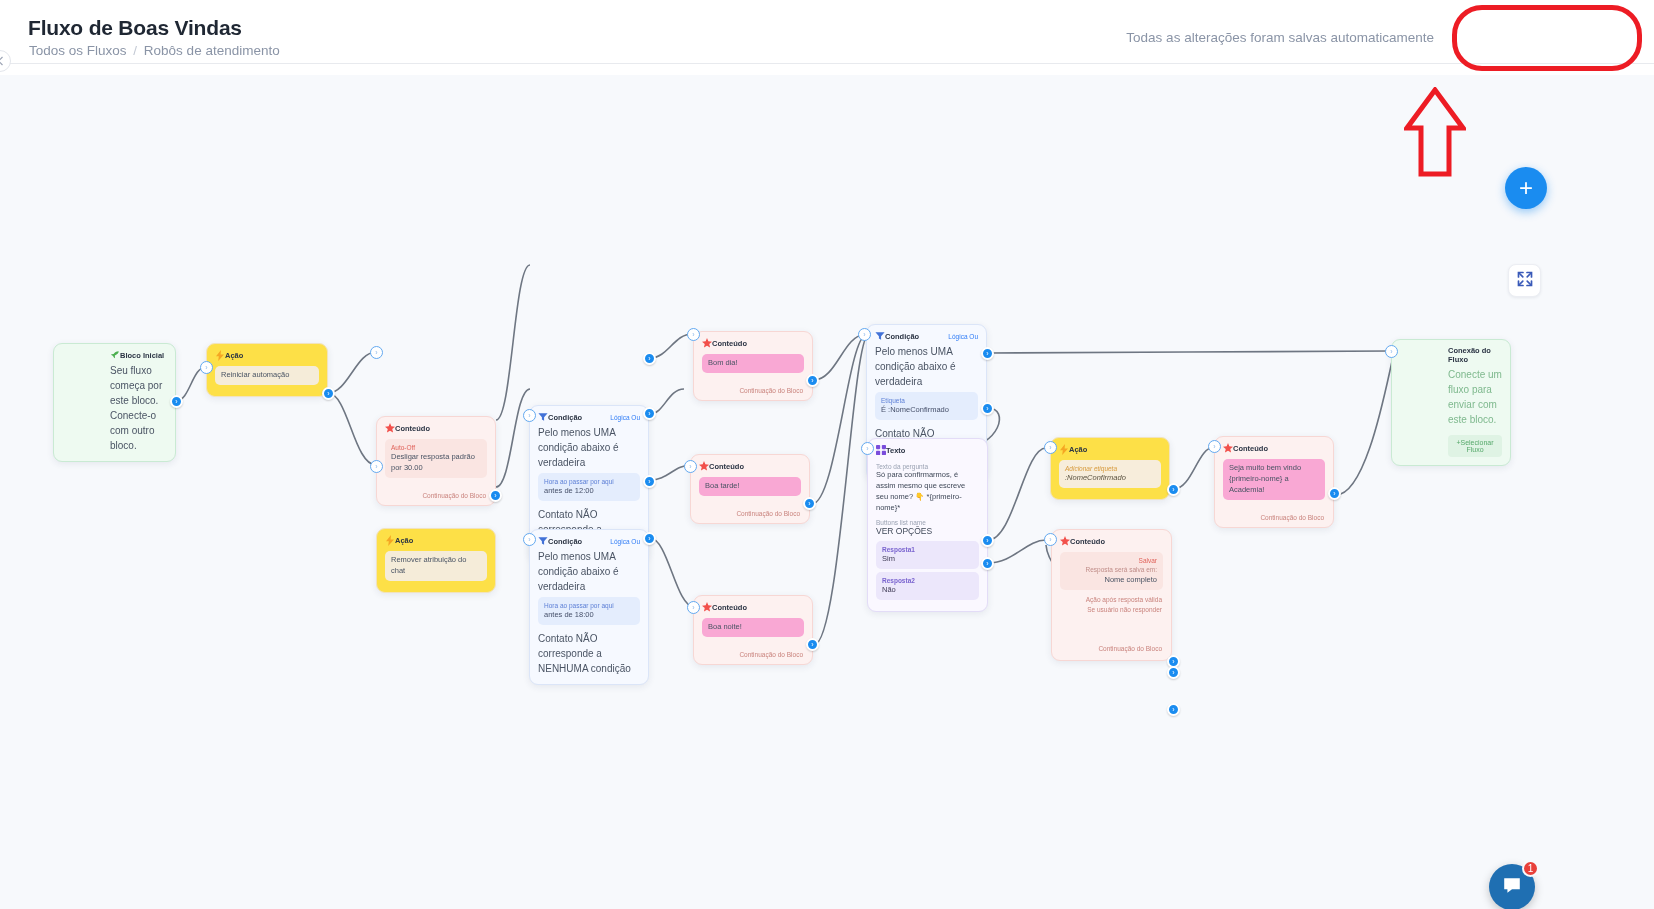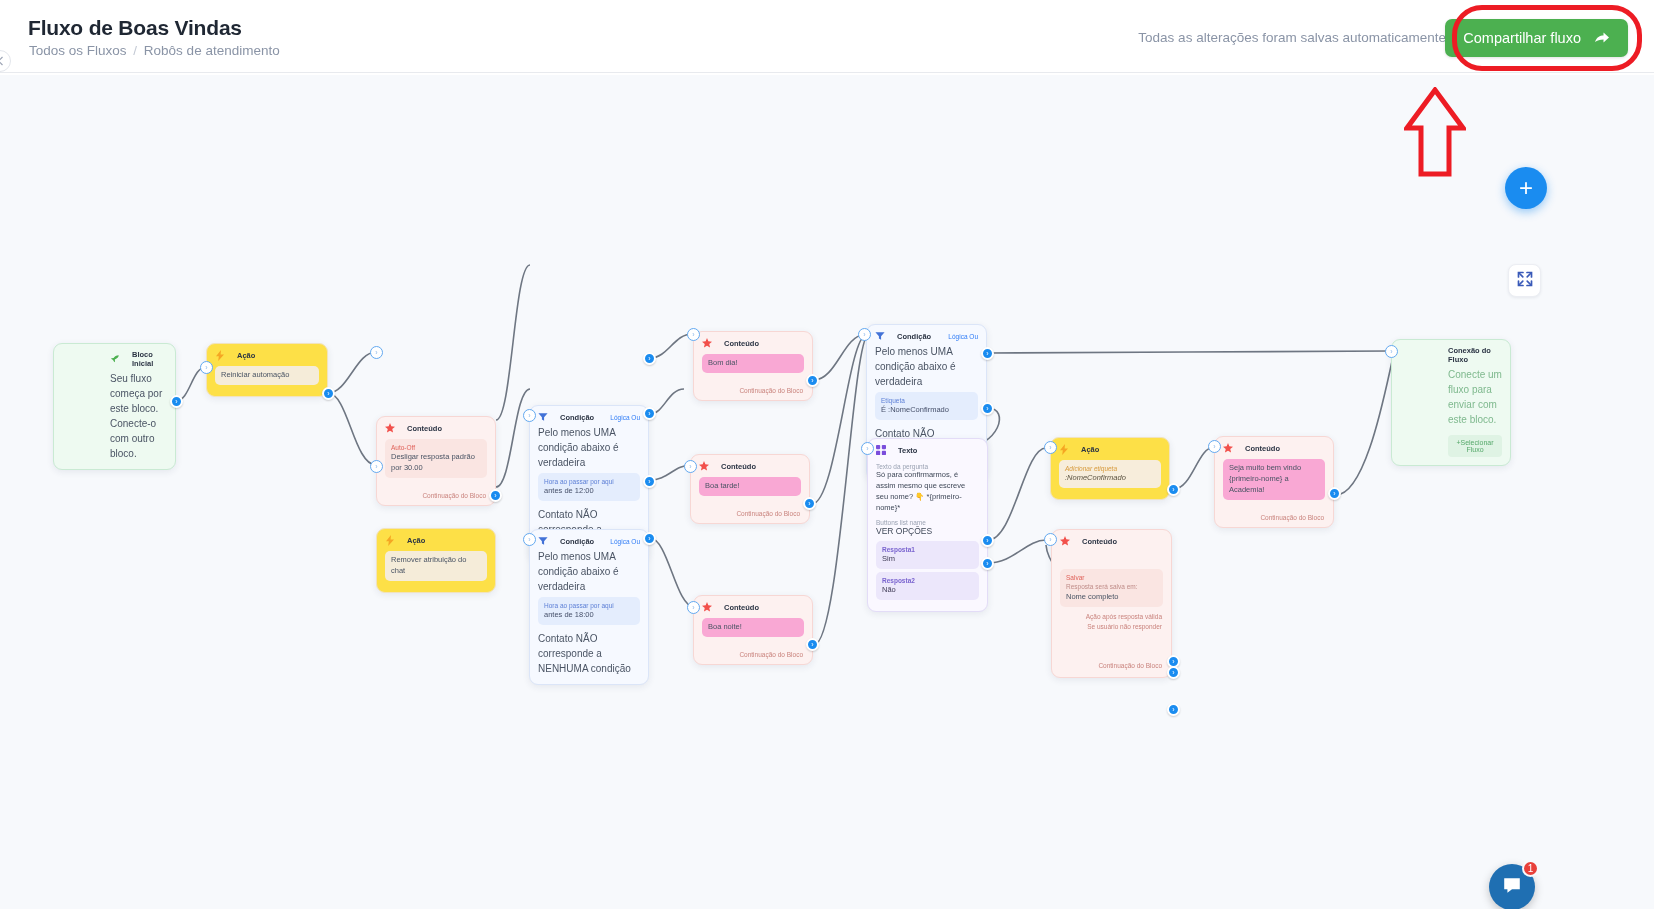--- a/index.html
+++ b/index.html
@@ -7,36 +7,36 @@
     margin: 0; padding: 0;
     width: 1654px; height: 909px;
     font-family: "Liberation Sans", sans-serif;
     background: #ffffff;
     overflow: hidden;
   }
   #app { position: relative; width: 1654px; height: 909px; }
 
   
   .header {
-    position: absolute; left: 0; top: 0; width: 1654px; height: 73px;
+    position: absolute; left: 0; top: 0; width: 1654px; height: 64px;
     background: #ffffff; border-bottom: 1px solid #e8eaee;
     z-index: 40;
   }
   .header-title {
     position: absolute; left: 28px; top: 16px;
     font-size: 21px; font-weight: bold; color: #1f2733; letter-spacing: -0.2px;
   }
   .breadcrumb {
     position: absolute; left: 29px; top: 43px;
     font-size: 13.5px; color: #8a94a6;
   }
   .breadcrumb .sep { color: #c3c9d4; margin: 0 3px; }
   .breadcrumb .crumb-link { color: #8a94a6; }
   .save-status {
-    position: absolute; right: 208px; top: 30px;
+    position: absolute; right: 220px; top: 30px;
     font-size: 13.5px; color: #8a94a6; white-space: nowrap;
   }
   .share-btn {
     position: absolute; right: 26px; top: 19px;
     height: 38px; padding: 0 18px;
     background: #4cb050; color: #fff;
     border: none; border-radius: 7px;
     font-size: 14.5px; font-family: "Liberation Sans", sans-serif;
     display: flex; align-items: center; gap: 13px;
     cursor: pointer;
@@ -103,21 +103,21 @@
     border: 2px solid #f7f9fc; z-index: 36;
   }
 
   
   .node {
     position: absolute; border-radius: 9px;
     box-shadow: 0 2px 7px rgba(40,55,85,0.09);
     font-size: 7.5px; overflow: hidden;
   }
   .node-head {
-    display: flex; align-items: center; gap: 12px;
+    display: flex; align-items: center; gap: 0;
     padding: 6px 8px 3px 8px;
     font-weight: bold; font-size: 7.5px;
   }
   .node-head .ico { width: 10px; height: 10px; display: flex; align-items: center; justify-content: center; }
   .node-head .htitle { color: #2b3444; }
   .node-head .hright { margin-left: auto; font-weight: normal; font-size: 6.5px; color: #2f7cf6; }
   .node-body { padding: 0 8px 8px 8px; }
   .node-foot { text-align: right; font-size: 6.5px; padding: 3px 9px 6px 0; }
 
   
@@ -175,28 +175,20 @@
 <div id="app">
 
   <div class="header">
     <div class="header-title">Fluxo de Boas Vindas</div>
     <div class="breadcrumb">
       <span class="crumb-link">Todos os Fluxos</span>
       <span class="sep">/</span>
       <span class="crumb-link">Robôs de atendimento</span>
     </div>
     <div class="save-status">Todas as alterações foram salvas automaticamente</div>
-    <button class="share-btn">
-      <span>Compartilhar fluxo</span>
-      <span class="share-ico">
-        <svg width="16" height="14" viewBox="0 0 16 14">
-            <path d="M1 11c1.5-5 5-6.5 8.5-6.6V1.5L15 6.4l-5.5 5v-3C6 8.4 3 9.2 1 11z" fill="#fff"></path>
-          </svg>
-      </span>
-    </button>
     <div class="collapse-handle">
       <svg width="7" height="10" viewBox="0 0 7 10">
           <path d="M5.5 1L1.5 5l4 4" stroke="#9aa2b3" stroke-width="1.2" fill="none"></path>
         </svg>
     </div>
   </div>
 
   <div class="annot-rect"></div>
   <svg class="annot-arrow" viewBox="0 0 62 90">
     <path d="M31 3 L59 41 L45 41 L45 87 L17 87 L17 41 L3 41 Z" fill="none" stroke="#ed1c24" stroke-width="5" stroke-linejoin="miter"></path>
@@ -506,21 +498,21 @@
     <div class="node n-red" style="left:1051px; top:454px; width:121px;">
       <div class="node-head">
         <span class="ico">
           <svg width="10" height="10" viewBox="0 0 12 12">
               <path d="M6 0l1.6 3.9L12 4.4 8.7 7.2l1 4.3L6 9.2 2.3 11.5l1-4.3L0 4.4l4.4-.5z" fill="#f2504b"></path>
             </svg>
         </span>
         <span class="htitle">Conteúdo</span>
       </div>
       <div class="node-body">
-        <div class="chip chip-red" style="margin-top:20px;">
+        <div class="chip chip-red" style="margin-top:3px;text-align:right;">
           <span class="chip-label">Salvar</span>
           <span style="color:#c08d89; display:block; font-size:6.5px;">Resposta será salva em:</span>
           <span style="display:block;">Nome completo</span>
         </div>
         <div class="node-foot red-foot" style="padding:3px 1px 0 0;">Ação após resposta válida</div>
         <div class="node-foot red-foot" style="padding:3px 1px 0 0;">Se usuário não responder</div>
         <div class="node-foot red-foot" style="padding:32px 1px 0 0;">Continuação do Bloco</div>
       </div>
     </div>
     <div class="port" style="left:1167px; top:580px;">›</div>

